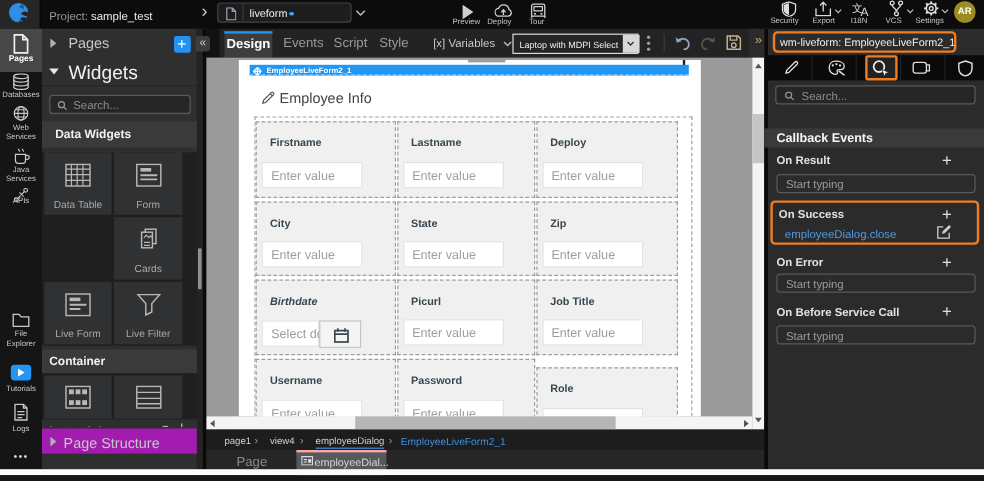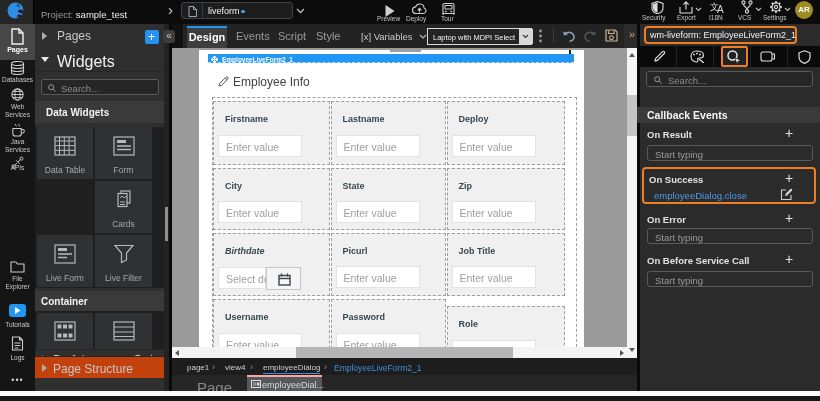--- a/index.html
+++ b/index.html
@@ -252,21 +252,21 @@
   <div class="abs" style="left:0;top:325px;width:129px;height:19px;background:#2f2f2f;border-top:1px solid #262626;">
     <div class="abs" style="left:7px;top:5px;width:0;height:0;border-left:5px solid #b0b0b0;border-top:4px solid transparent;border-bottom:4px solid transparent;"></div>
     <div class="abs" style="left:18px;top:3px;font-size:12px;color:#c7c7c7;">Prefabs</div>
     <svg class="abs" style="left:97px;top:4px" width="11" height="11" viewBox="0 0 11 11">
         <path d="M9.5 5.5 A4 4 0 1 1 7.8 2.2" fill="none" stroke="#b5b5b5" stroke-width="1.2"></path>
         <path d="M8 0.5 L8.2 3 L5.8 2.6 Z" fill="#b5b5b5"></path>
       </svg>
     <div class="abs" style="left:112px;top:-1px;font-size:15px;color:#b5b5b5;">+</div>
   </div>
 
-  <div class="abs" style="left:0;top:332px;width:129px;height:22px;background:#c2410c;border-top:1px solid #262626;text-align:right;">
+  <div class="abs" style="left:0;top:332px;width:129px;height:22px;background:#a21caf;border-top:1px solid #262626;text-align:right;">
     <div class="abs" style="left:7px;top:7px;width:0;height:0;border-left:5px solid #b0b0b0;border-top:4px solid transparent;border-bottom:4px solid transparent;"></div>
     <div class="abs" style="left:18px;top:5px;font-size:12px;color:#c7c7c7;">Page Structure</div>
   </div>
 </div>
 
 <div class="abs" style="left:163px;top:30px;width:12px;height:13px;background:#3d3d3d;border-radius:3px;color:#c9c9c9;font-size:10px;text-align:center;line-height:12px;z-index:5;">«</div>
 
 <div class="abs" id="tabsbar" style="left:172px;top:24px;width:468px;height:23.5px;background:#111;">
   <div class="abs" style="left:11px;top:0;width:457px;height:23.5px;background:#232323;"></div>
   <div class="abs" style="left:15px;top:1.5px;width:40px;height:22px;background:#3d3d3d;border-top:2px solid #2196f3;">
@@ -438,21 +438,21 @@
 <div class="abs" style="left:172px;top:357.5px;width:465px;height:17.5px;background:#1d1d1d;">
   <div class="abs" style="left:15px;top:5px;font-size:8px;color:#cfcfcf;">page1</div>
   <div class="abs" style="left:40px;top:4px;font-size:9px;color:#9a9a9a;">›</div>
   <div class="abs" style="left:53px;top:5px;font-size:8px;color:#cfcfcf;">view4</div>
   <div class="abs" style="left:78px;top:4px;font-size:9px;color:#9a9a9a;">›</div>
   <div class="abs" style="left:91px;top:5px;font-size:8px;color:#cfcfcf;border-bottom:1.5px solid #3f8fe0;padding-bottom:1px;">employeeDialog</div>
   <div class="abs" style="left:152px;top:4px;font-size:9px;color:#9a9a9a;">›</div>
   <div class="abs" style="left:162px;top:5px;font-size:8.5px;color:#3f8fe0;">EmployeeLiveForm2_1</div>
 </div>
 <div class="abs" style="left:172px;top:375px;width:465px;height:15.5px;background:#262626;">
-  <div class="abs" style="left:25px;top:3.5px;font-size:15px;color:#8a8a8a;">Page</div>
+  <div class="abs" style="left:25px;top:3.5px;font-size:11px;color:#8a8a8a;">Page</div>
   <div class="abs" style="left:74.5px;top:0;width:75.5px;height:29px;background:#55595c;border-top:2px solid #fca5a5;">
     <svg class="abs" style="left:4px;top:3px" width="10" height="8" viewBox="0 0 10 8">
       <rect x="0.5" y="0.5" width="9" height="7" fill="none" stroke="#dcdcdc" stroke-width="1"></rect>
       <path d="M2.2 3 h2.5 M2.2 5 h2.5" stroke="#dcdcdc" stroke-width=".9"></path>
       <rect x="5.8" y="2.6" width="2.6" height="3" fill="#dcdcdc"></rect>
     </svg>
     <div class="abs" style="left:15.5px;top:2.5px;font-size:9px;color:#d6d6d6;">employeeDial...</div>
   </div>
 </div>
 

